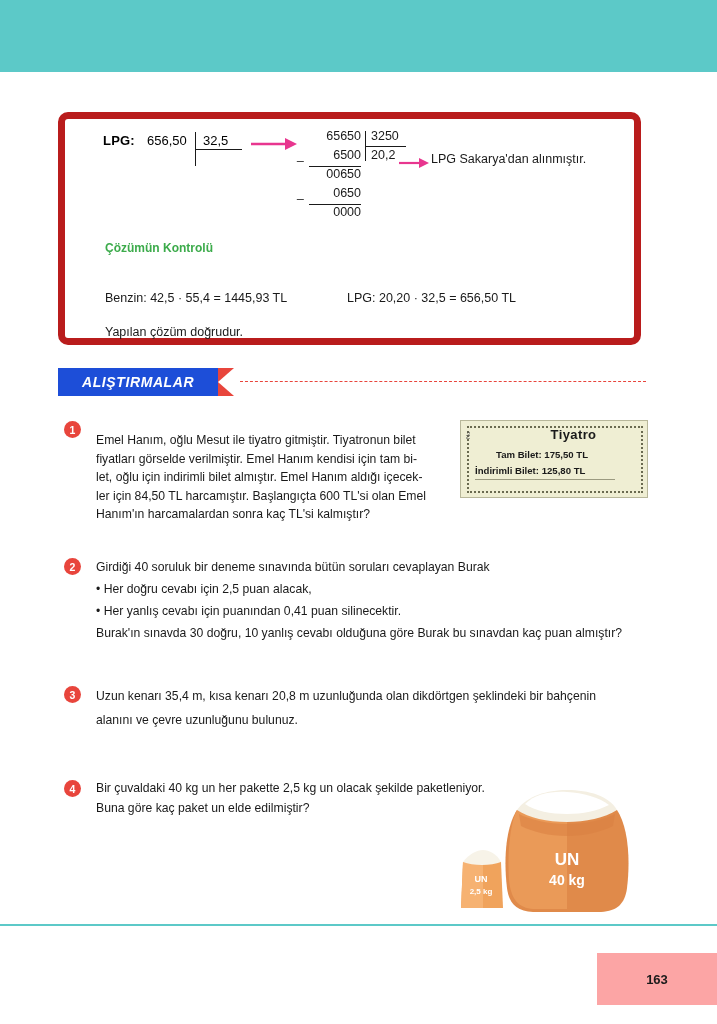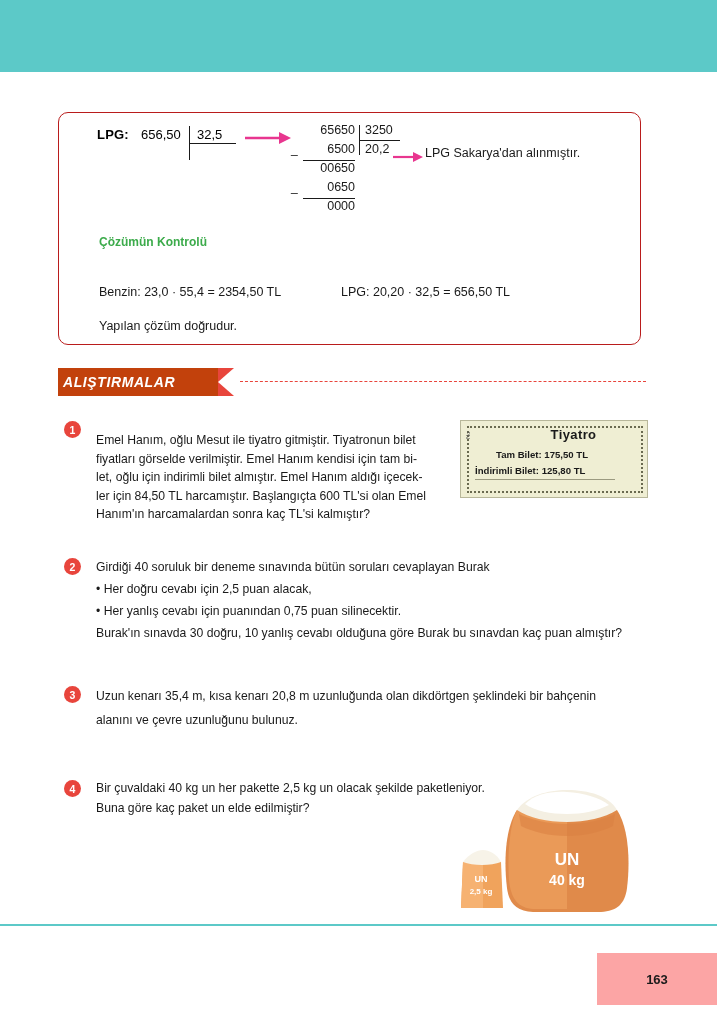--- a/index.html
+++ b/index.html
@@ -19,21 +19,21 @@
     left: 0; top: 0;
     width: 717px; height: 72px;
     background: #5cc9c8;
   }
 
   
   .solution-box {
     position: absolute;
     left: 58px; top: 112px;
     width: 583px; height: 233px;
-    border: 1px solid #b91c1c;
+    border: 7px solid #b91c1c;
     border-radius: 10px;
     background: #ffffff;
   }
 
   .lpg-label {
     position: absolute;
     left: 38px; top: 14px;
     font-weight: bold;
     font-size: 13px;
     letter-spacing: .2px;
@@ -161,29 +161,29 @@
   
   .banner-wrap {
     position: absolute;
     left: 58px; top: 368px;
     width: 590px; height: 30px;
   }
   .banner {
     position: absolute;
     left: 0; top: 0;
     width: 160px; height: 28px;
-    background: #c2410c;
+    background: #1d4ed8;
     color: #ffffff;
     font-style: italic;
     font-weight: bold;
     font-size: 14px;
     letter-spacing: .6px;
     display: flex;
     align-items: center;
-    padding-left: 5px;
+    padding-left: 24px;
     text-align: center;
   }
   .banner-tip {
     position: absolute;
     left: 160px; top: 0;
     width: 0; height: 0;
     border-top: 14px solid #e8453c;
     border-bottom: 14px solid #e8453c;
     border-right: 16px solid transparent;
   }
@@ -359,21 +359,21 @@
     </div>
   </div>
 
   <svg class="arrow2" viewBox="0 0 30 12">
     <line x1="0" y1="6" x2="20" y2="6" stroke="#e8368f" stroke-width="2.2"></line>
     <polygon points="20,1 30,6 20,11" fill="#e8368f"></polygon>
   </svg>
   <span class="note-right">LPG Sakarya'dan alınmıştır.</span>
 
   <span class="kontrol-title">Çözümün Kontrolü</span>
-  <span class="sol-line2a">Benzin: 23,0 · 55,4 = 2354,50 TL</span>
+  <span class="sol-line2a">Benzin: 42,5 · 55,4 = 1445,93 TL</span>
   <span class="sol-line2b">LPG: 20,20 · 32,5 = 656,50 TL</span>
   <span class="sol-line3">Yapılan çözüm doğrudur.</span>
 </div>
 
 <div class="banner-wrap">
   <div class="banner">ALIŞTIRMALAR</div>
   <div class="banner-tip"></div>
   <div class="banner-dots"></div>
 </div>
 
@@ -392,21 +392,21 @@
   <div class="ticket-l1">Tam Bilet: 175,50 TL</div>
   <div class="ticket-l2">İndirimli Bilet: 125,80 TL</div>
   <div class="ticket-line"></div>
   <div class="ticket-stub">No</div>
 </div>
 
 <div class="q-num" style="left:64px; top:558px;">2</div>
 <div class="q-text" style="left:96px; top:556px; width:540px; line-height:22px;">
   <div>Girdiği 40 soruluk bir deneme sınavında bütün soruları cevaplayan Burak</div>
   <div>• Her doğru cevabı için 2,5 puan alacak,</div>
-  <div>• Her yanlış cevabı için puanından 0,75 puan silinecektir.</div>
+  <div>• Her yanlış cevabı için puanından 0,41 puan silinecektir.</div>
   <div>Burak'ın sınavda 30 doğru, 10 yanlış cevabı olduğuna göre Burak bu sınavdan kaç puan almıştır?</div>
 </div>
 
 <div class="q-num" style="left:64px; top:686px;">3</div>
 <div class="q-text" style="left:96px; top:684px; width:540px; line-height:24px;">
   <div>Uzun kenarı 35,4 m, kısa kenarı 20,8 m uzunluğunda olan dikdörtgen şeklindeki bir bahçenin</div>
   <div>alanını ve çevre uzunluğunu bulunuz.</div>
 </div>
 
 <div class="q-num" style="left:64px; top:780px;">4</div>

